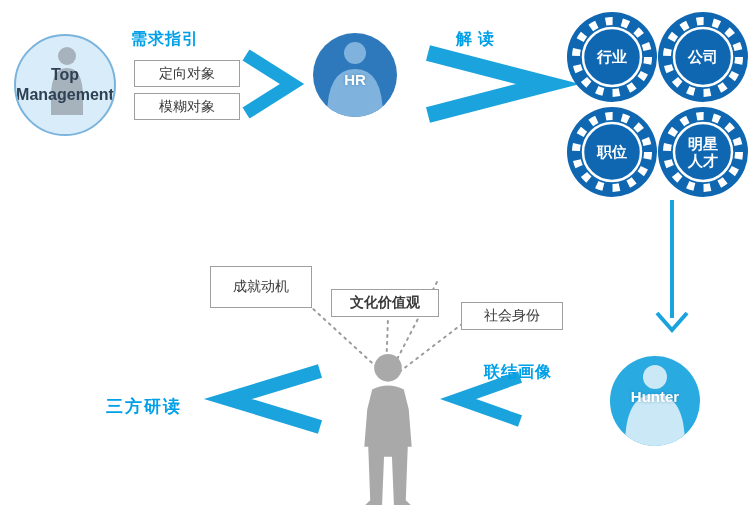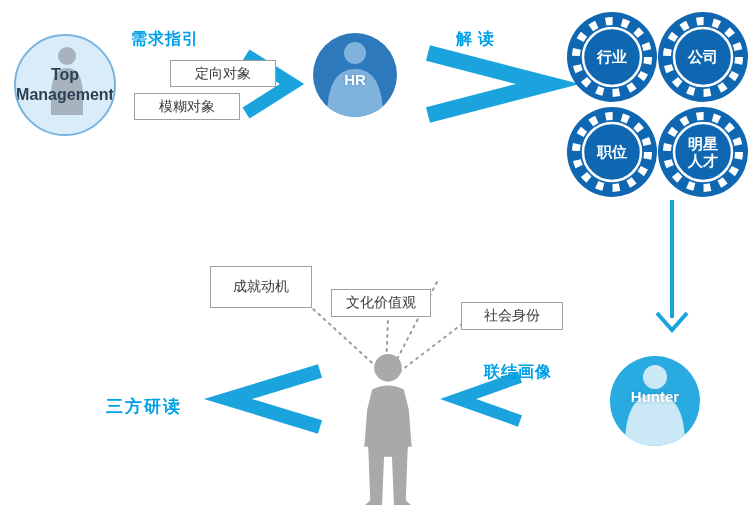--- a/index.html
+++ b/index.html
@@ -71,21 +71,21 @@
   <div class="node top-node">
     <svg class="tm-person" viewBox="0 0 60 72">
       <circle cx="30" cy="13" r="9"></circle>
       <path d="M14,54 Q14,25 30,25 Q46,25 46,54 L46,72 L14,72 Z"></path>
     </svg>
     <div class="tm-label">Top Management</div>
   </div>
 
   <div class="flow-label" style="left:131px;top:29px;">需求指引</div>
 
-  <div class="box" style="left:134px;top:60px;width:106px;height:27px;margin-left:36px;">定向对象</div>
+  <div class="box" style="left:134px;top:60px;width:106px;height:27px;">定向对象</div>
   <div class="box" style="left:134px;top:93px;width:106px;height:27px;">模糊对象</div>
 
   <div class="node hr-node">
     <svg class="hr-person" viewBox="0 0 84 84">
       <circle cx="42" cy="20" r="11"></circle>
       <path d="M14,84 Q14,36 42,36 Q70,36 70,84 Z"></path>
     </svg>
     <span class="node-label">HR</span>
   </div>
 
@@ -136,16 +136,16 @@
   <div class="flow-label" style="left:484px;top:362px;">联结画像</div>
 
   <div class="flow-label label-study" style="left:106px;top:395px;">三方研读</div>
 
   <svg class="gray-person" viewBox="0 0 100 160">
     <circle cx="50" cy="16" r="14"></circle>
     <path d="M34,38 Q50,30 66,38 L71,58 L74,96 L70,96 L68,150 L73,155 L56,155 L54,106 L46,106 L44,155 L27,155 L32,150 L30,96 L26,96 L29,58 Z"></path>
   </svg>
 
   <div class="box" style="left:210px;top:266px;width:102px;height:42px;">成就动机</div>
-  <div class="box" style="left:331px;top:289px;width:100px;height:28px;">文化价值观</div>
+  <div class="box" style="left:331px;top:289px;width:108px;height:28px;font-weight:bold;">文化价值观</div>
   <div class="box" style="left:461px;top:302px;width:102px;height:28px;">社会身份</div>
 
 </div>
 
 </body></html>

